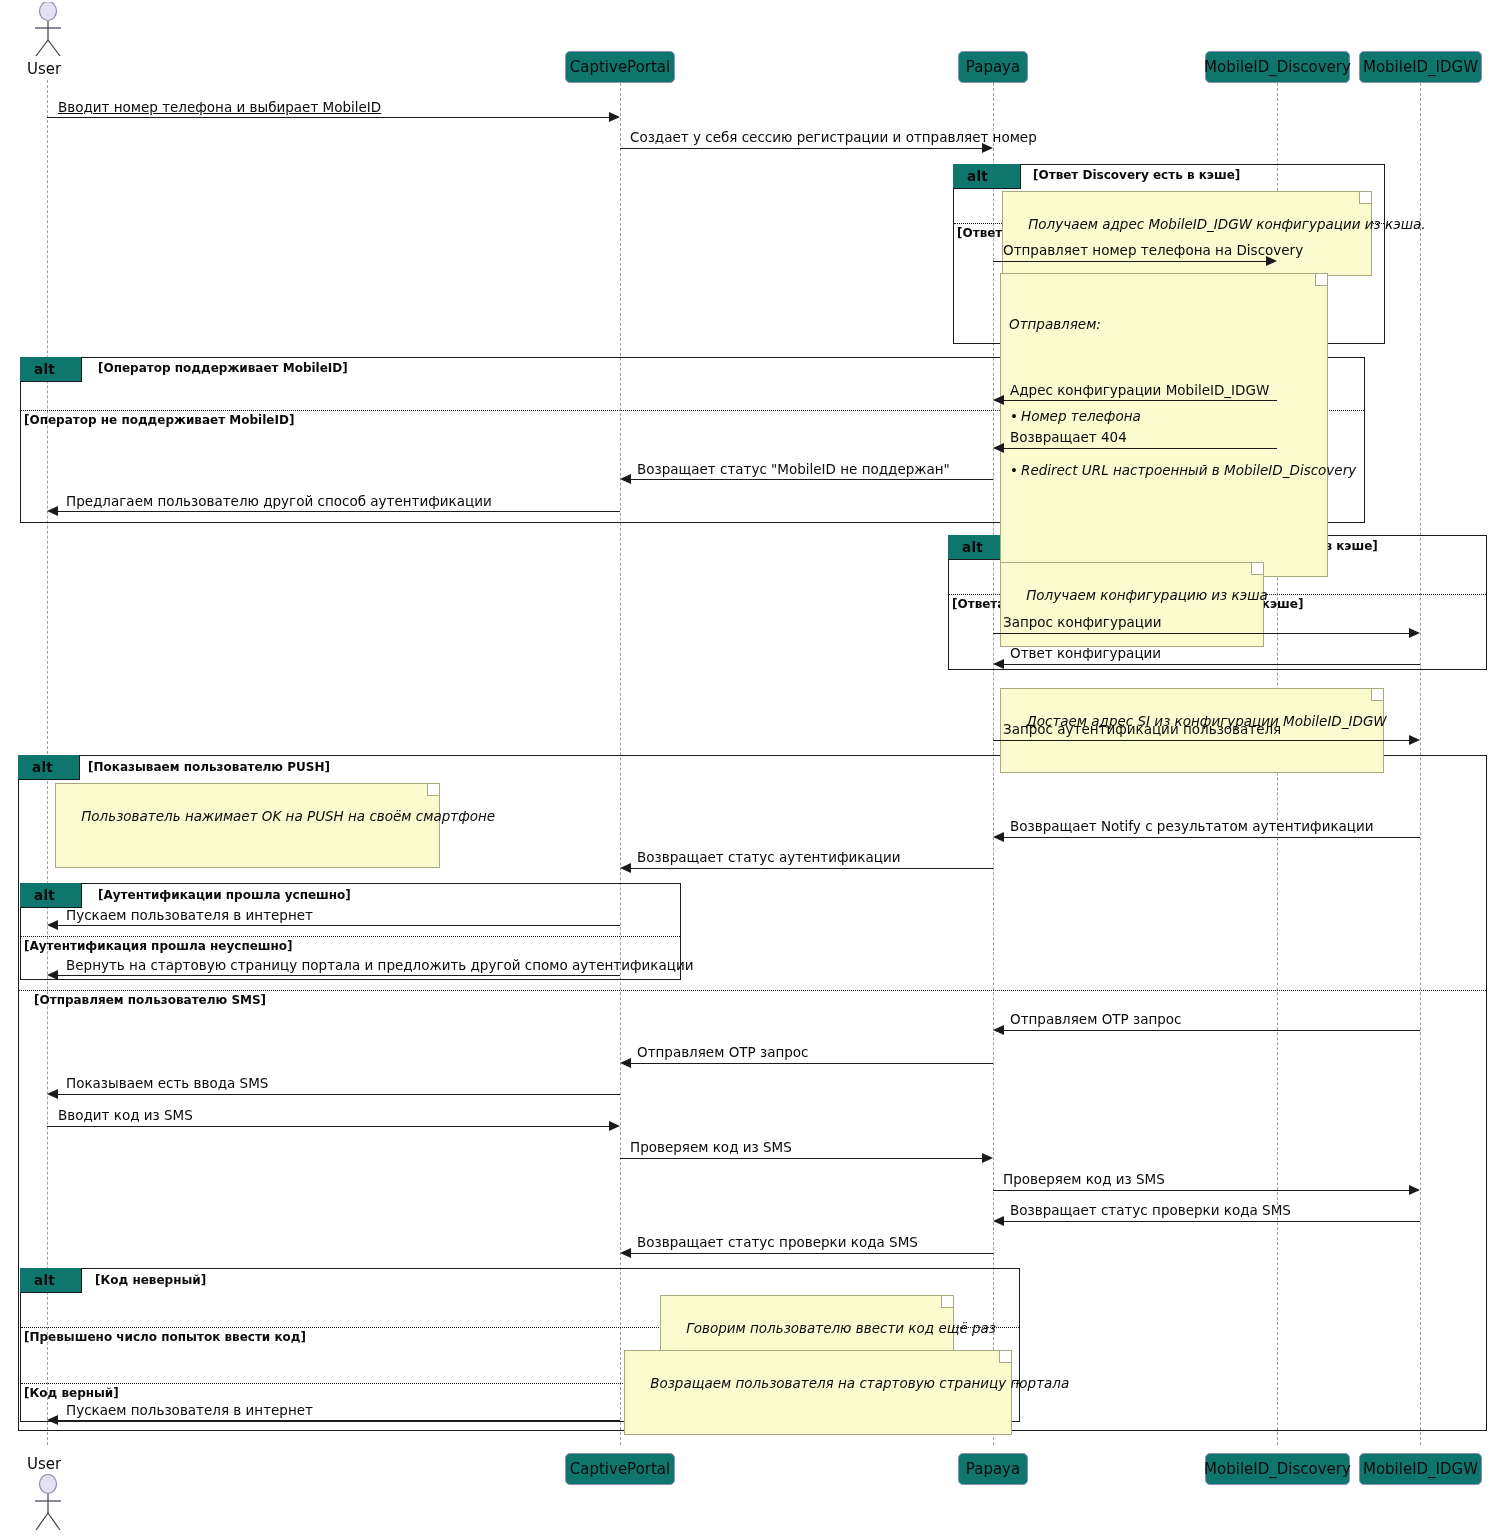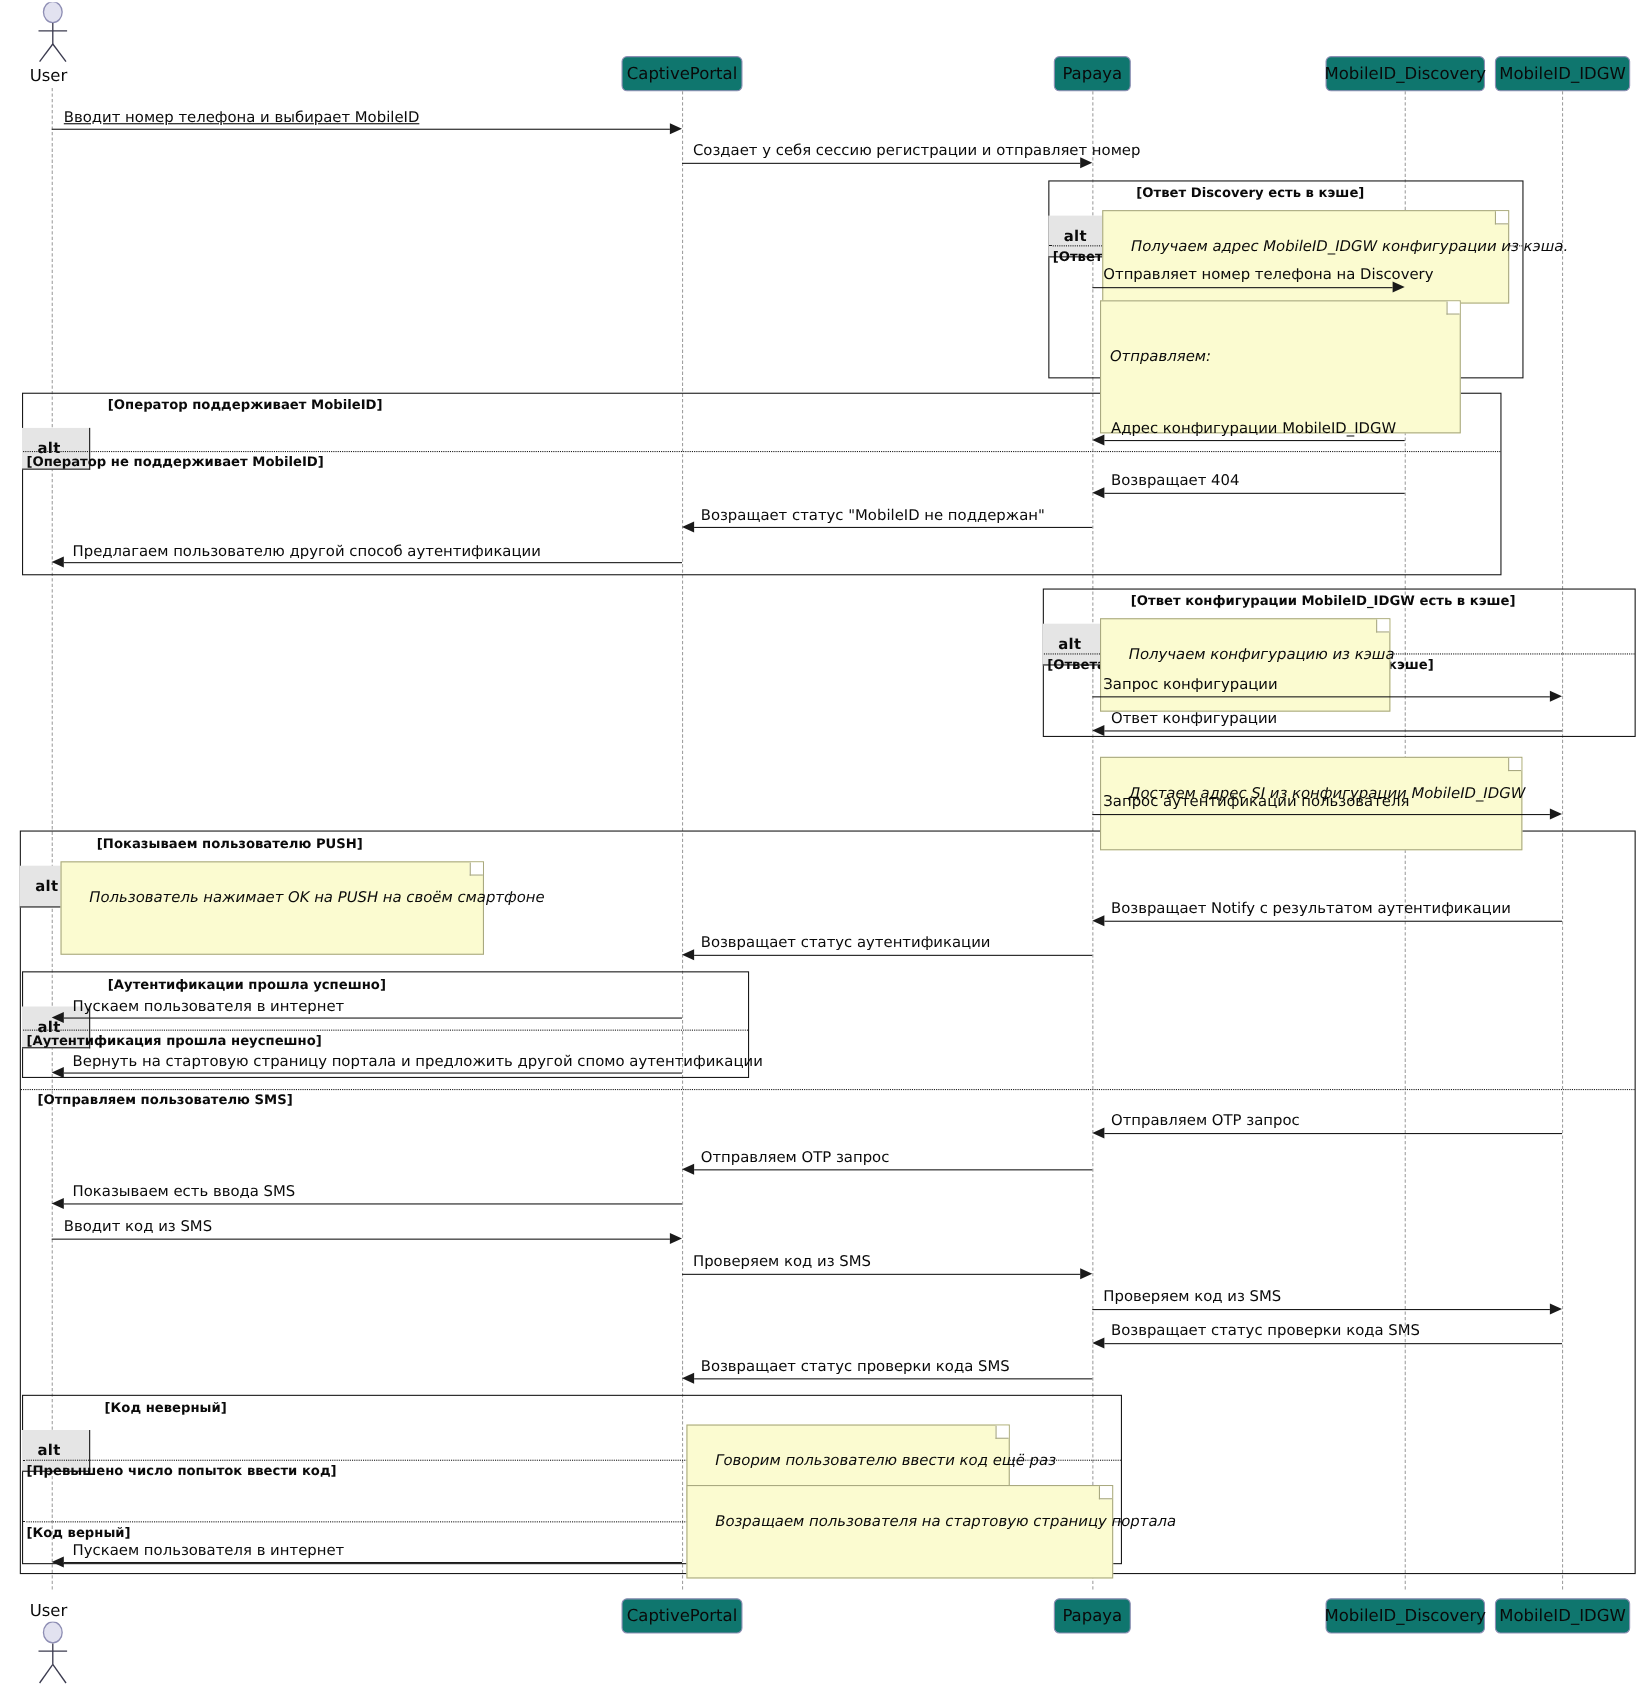--- a/index.html
+++ b/index.html
@@ -50,30 +50,29 @@
 
   
   .frame{
     position:absolute;
     border:1.6px solid #1A1A1A;
     box-sizing:border-box;
     background:transparent;
   }
   .frame-tab{
     position:absolute;
-    background:#e5e5e5;
+    background:#0f766e;
     border-right:1.6px solid #1A1A1A;
     border-bottom:1.6px solid #1A1A1A;
     box-sizing:border-box;
-    height:38px;
+    height:25px;
     display:flex;align-items:center;
     padding-left:14px;
     font-size:13.5px;font-weight:bold;color:#0A0A0A;
     letter-spacing:.3px;
-    margin-top:32px;
   }
   .frame-cond{
     position:absolute;font-size:12px;font-weight:bold;color:#0A0A0A;
     white-space:nowrap;line-height:1;
   }
   .frame-div{
     position:absolute;height:0;border-top:1.6px dotted #1A1A1A;
   }
 
   
@@ -175,20 +174,24 @@
     <span>Получаем адрес MobileID_IDGW конфигурации из кэша.</span>
     <span class="fold"></span>
   </div>
 
   <div class="msg-label" style="left:1003px;top:244px;">Отправляет номер телефона на Discovery</div>
   <div class="msg" style="left:993px;top:261px;width:273px;"></div>
   <div class="arrowhead arrow-r" style="left:1266px;top:256px;"></div>
 
   <div class="note" style="left:1000px;top:273px;width:328px;">
     <div>Отправляем:</div>
+    <ul>
+      <li>Номер телефона</li>
+      <li>Redirect URL настроенный в MobileID_Discovery</li>
+    </ul>
     <span class="fold"></span>
   </div>
 
   <div class="msg-label" style="left:1010px;top:384px;">Адрес конфигурации MobileID_IDGW</div>
   <div class="msg" style="left:1004px;top:400px;width:273px;"></div>
   <div class="arrowhead arrow-l" style="left:993px;top:395px;"></div>
 
   <div class="msg-label" style="left:1010px;top:431px;">Возвращает 404</div>
   <div class="msg" style="left:1004px;top:448px;width:273px;"></div>
   <div class="arrowhead arrow-l" style="left:993px;top:443px;"></div>
@@ -269,21 +272,21 @@
   <div class="arrowhead arrow-r" style="left:1409px;top:1185px;"></div>
 
   <div class="msg-label" style="left:1010px;top:1204px;">Возвращает статус проверки кода SMS</div>
   <div class="msg" style="left:1004px;top:1221px;width:416px;"></div>
   <div class="arrowhead arrow-l" style="left:993px;top:1216px;"></div>
 
   <div class="msg-label" style="left:637px;top:1236px;">Возвращает статус проверки кода SMS</div>
   <div class="msg" style="left:631px;top:1253px;width:362px;"></div>
   <div class="arrowhead arrow-l" style="left:620px;top:1248px;"></div>
 
-  <div class="note" style="left:624px;top:1295px;width:294px;">
+  <div class="note" style="left:660px;top:1295px;width:294px;">
     <span>Говорим пользователю ввести код ещё раз</span>
     <span class="fold"></span>
   </div>
 
   <div class="note" style="left:624px;top:1350px;width:388px;">
     <span>Возращаем пользователя на стартовую страницу портала</span>
     <span class="fold"></span>
   </div>
 
   <div class="msg-label" style="left:66px;top:1404px;">Пускаем пользователя в интернет</div>

